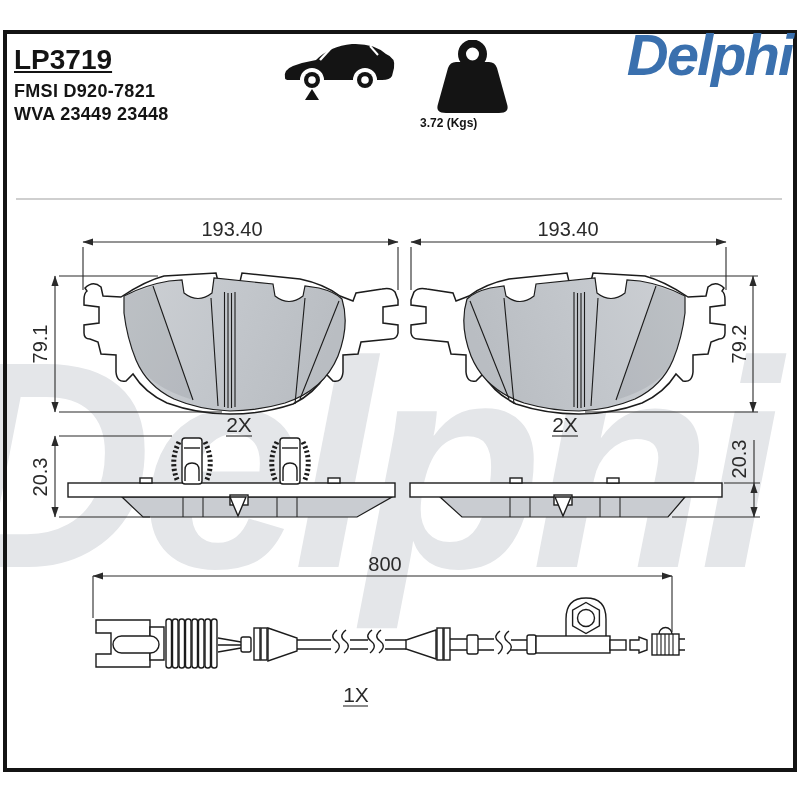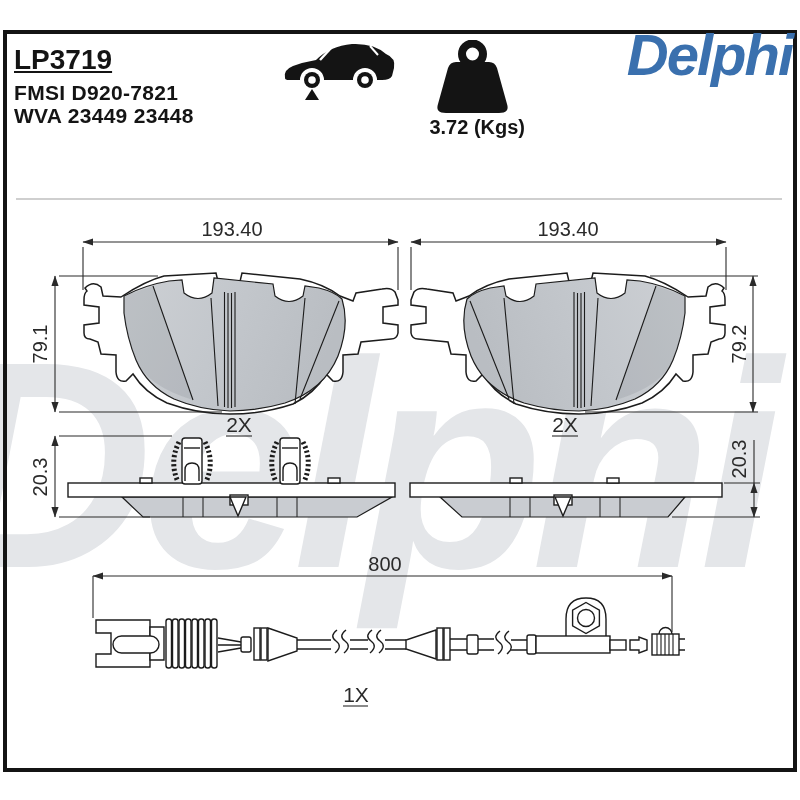--- a/index.html
+++ b/index.html
@@ -3,27 +3,27 @@
 <meta charset="utf-8">
 <style>
   html,body{margin:0;padding:0;background:#fff;}
   .page{position:relative;width:800px;height:800px;background:#fff;overflow:hidden;
         font-family:"Liberation Sans",sans-serif;color:#141414;}
   .frame{position:absolute;left:3px;top:30px;width:794px;height:742px;
          border:4px solid #141414;box-sizing:border-box;z-index:3;pointer-events:none;}
   .watermark{position:absolute;left:-60px;top:318px;font-size:295px;font-weight:bold;font-style:italic;
              letter-spacing:-12px;color:#e4e6e9;white-space:nowrap;z-index:0;line-height:1;}
   .sku{position:absolute;left:14px;top:44px;font-size:28px;font-weight:bold;z-index:4;text-decoration:underline;}
-  .code{position:absolute;left:14px;font-size:21px;font-weight:bold;z-index:4;letter-spacing:.3px;}
+  .code{position:absolute;left:14px;font-size:18px;font-weight:bold;z-index:4;letter-spacing:.3px;}
   .code.fmsi{top:81px;}
   .code.wva{top:104px;}
   .car-icon{position:absolute;left:280px;top:38px;z-index:4;}
   .weight-icon{position:absolute;left:430px;top:40px;z-index:4;}
-  .weight-caption{position:absolute;left:420px;top:116px;width:105px;text-align:right;
-                  font-size:20px;font-weight:bold;z-index:4;}
+  .weight-caption{position:absolute;left:420px;top:116px;width:105px;text-align:left;
+                  font-size:12px;font-weight:bold;z-index:4;}
   .logo{position:absolute;left:550px;top:25px;width:242px;text-align:right;z-index:4;
         font-size:58px;font-weight:bold;font-style:italic;letter-spacing:-2px;
         color:#3A70AE;line-height:1.05;}
   .separator{position:absolute;left:16px;top:198px;width:766px;height:2px;background:#cfcfcf;z-index:1;}
   .drawing{position:absolute;left:0;top:200px;z-index:2;}
   svg text{font-family:"Liberation Sans",sans-serif;font-size:20px;fill:#2a2a2a;}
   svg text.dim{font-size:20px;}
   svg text.qty{font-size:21px;}
 </style>
 </head>

